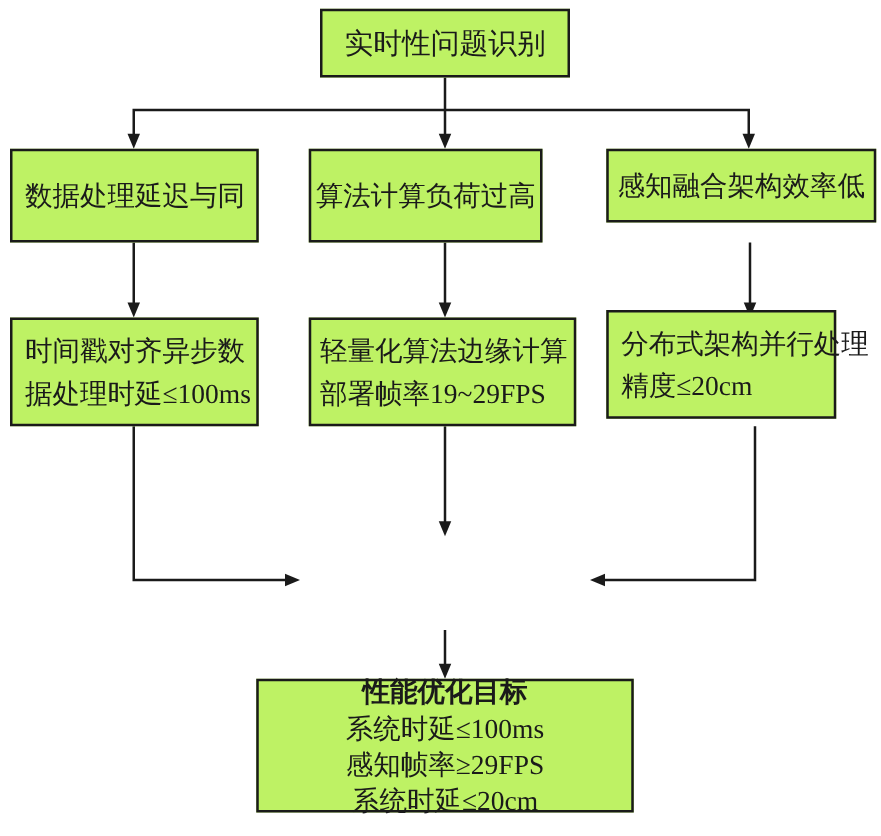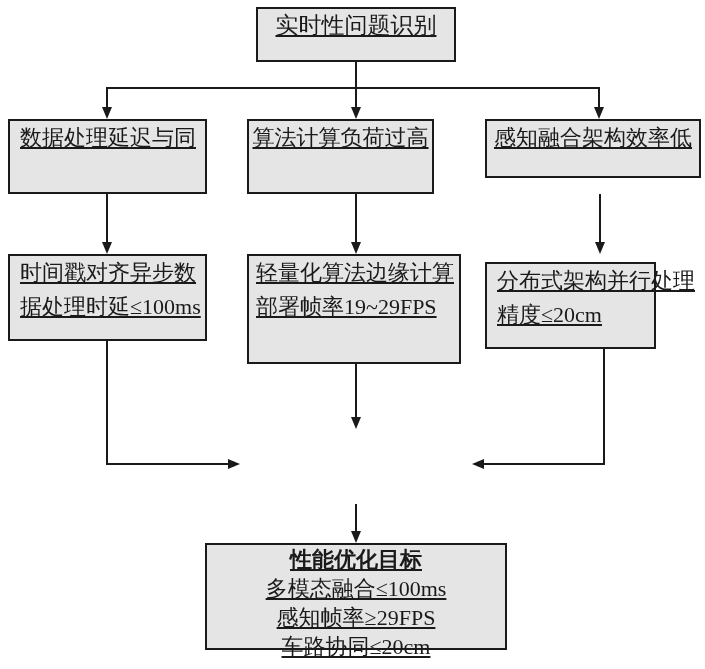--- a/index.html
+++ b/index.html
@@ -29,45 +29,45 @@
     stroke-width: 2;
     fill: none;
   }
   .connectors polygon {
     fill: #1a1a1a;
     stroke: none;
   }
   .box {
     position: absolute;
     box-sizing: border-box;
-    background: #e5e5e5;
+    background: #bef264;
     border: 2px solid #1a1a1a;
     display: flex;
     flex-direction: column;
+    justify-content: center;
     font-size: 22px;
     line-height: 33px;
-    text-decoration: underline;
   }
   .box .line {
     display: block;
     white-space: nowrap;
   }
   .align-center { text-align: center; }
   .align-left   { text-align: left; padding-left: 10px; padding-right: 12px; }
   .bold { font-weight: bold; }
 
   
   .node-root      { left: 256px; top: 7px;   width: 200px; height: 55px; font-size: 23px; }
   .node-p1        { left: 8px;   top: 119px; width: 199px; height: 75px; }
   .node-p2        { left: 247px; top: 119px; width: 187px; height: 75px; }
   .node-p3        { left: 485px; top: 119px; width: 216px; height: 59px; }
   .node-s1        { left: 8px;   top: 254px; width: 199px; height: 87px; line-height: 34px; }
-  .node-s2        { left: 247px; top: 254px; width: 214px; height: 110px; line-height: 34px; padding-left: 0; }
+  .node-s2        { left: 247px; top: 254px; width: 214px; height: 87px; line-height: 34px; padding-left: 0; }
   .node-s2.align-left { padding-left: 7px; }
-  .node-s3        { left: 485px; top: 262px; width: 171px; height: 87px; line-height: 34px; }
+  .node-s3        { left: 485px; top: 248px; width: 184px; height: 87px; line-height: 34px; }
   .node-solution  { left: 240px; top: 429px; width: 232px; height: 75px; line-height: 34px; }
   .node-goal      { left: 205px; top: 543px; width: 302px; height: 107px; line-height: 29px; }
 </style>
 </head>
 <body>
 
 <div class="stage">
 
   <svg class="connectors" viewBox="0 0 705 669" xmlns="http://www.w3.org/2000/svg">
 
@@ -117,18 +117,18 @@
     <span class="line">部署帧率19~29FPS</span>
   </div>
   <div class="box node-s3 align-left">
     <span class="line">分布式架构并行处理</span>
     <span class="line">精度≤20cm</span>
   </div>
 
 
   <div class="box node-goal align-center">
     <span class="line bold">性能优化目标</span>
-    <span class="line">多模态融合≤100ms</span>
+    <span class="line">系统时延≤100ms</span>
     <span class="line">感知帧率≥29FPS</span>
-    <span class="line">车路协同≤20cm</span>
+    <span class="line">系统时延≤20cm</span>
   </div>
 
 </div>
 
 </body></html>

